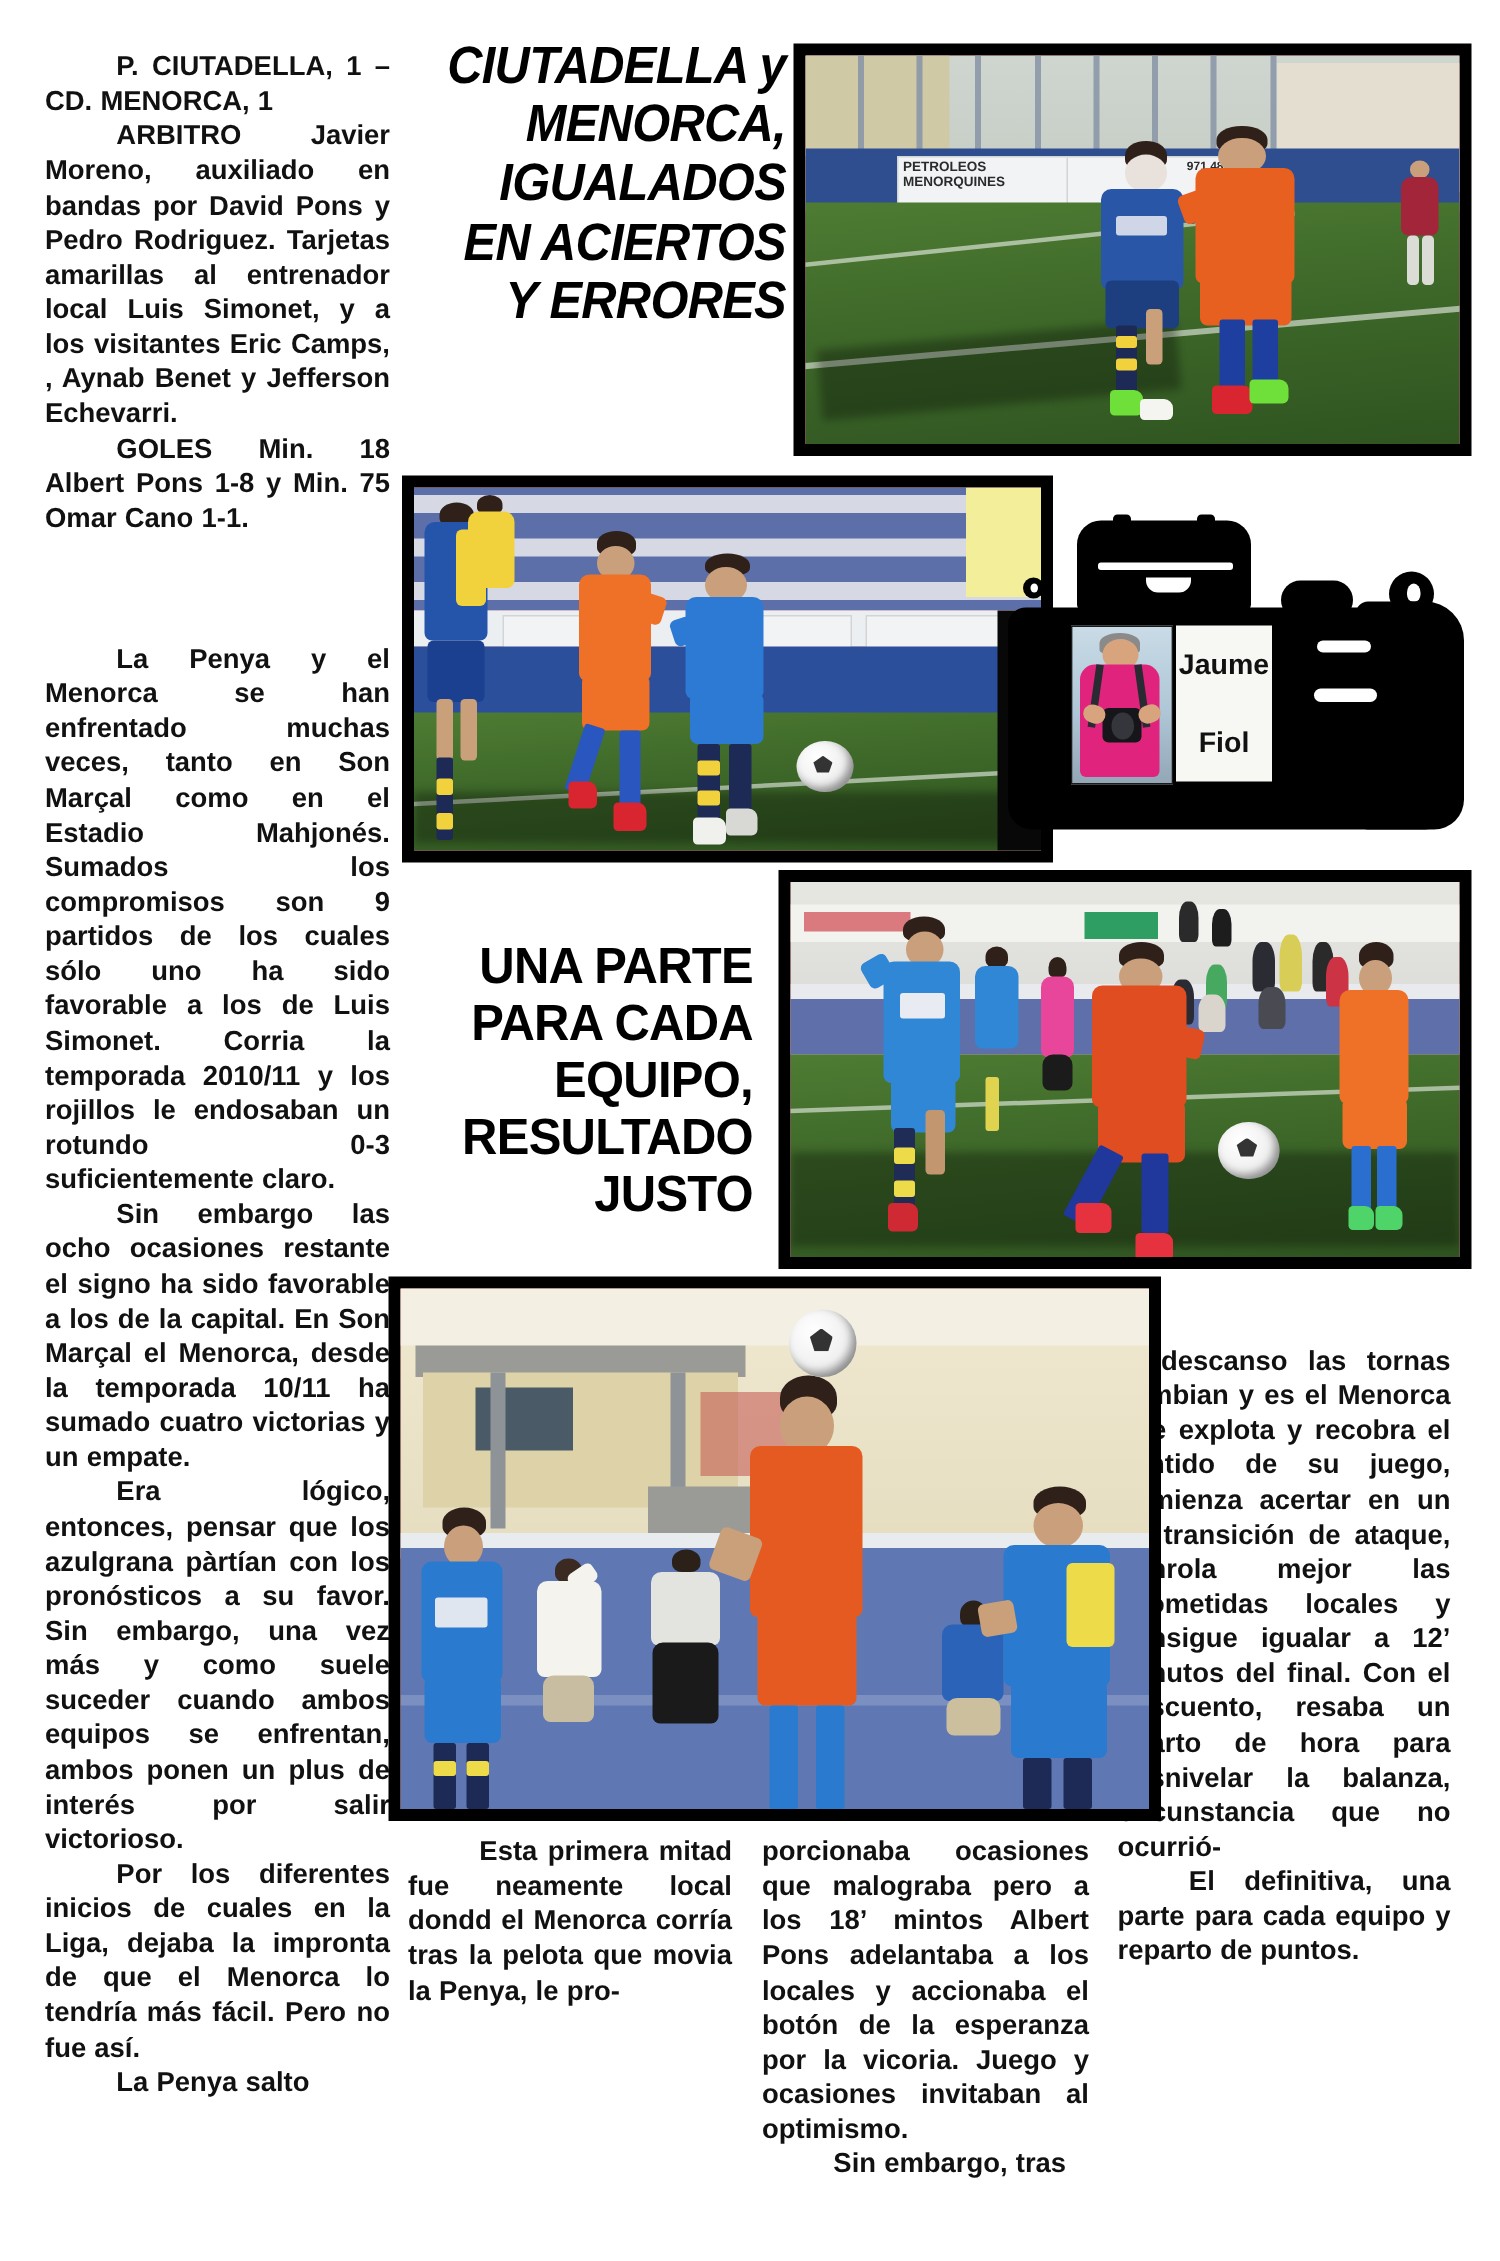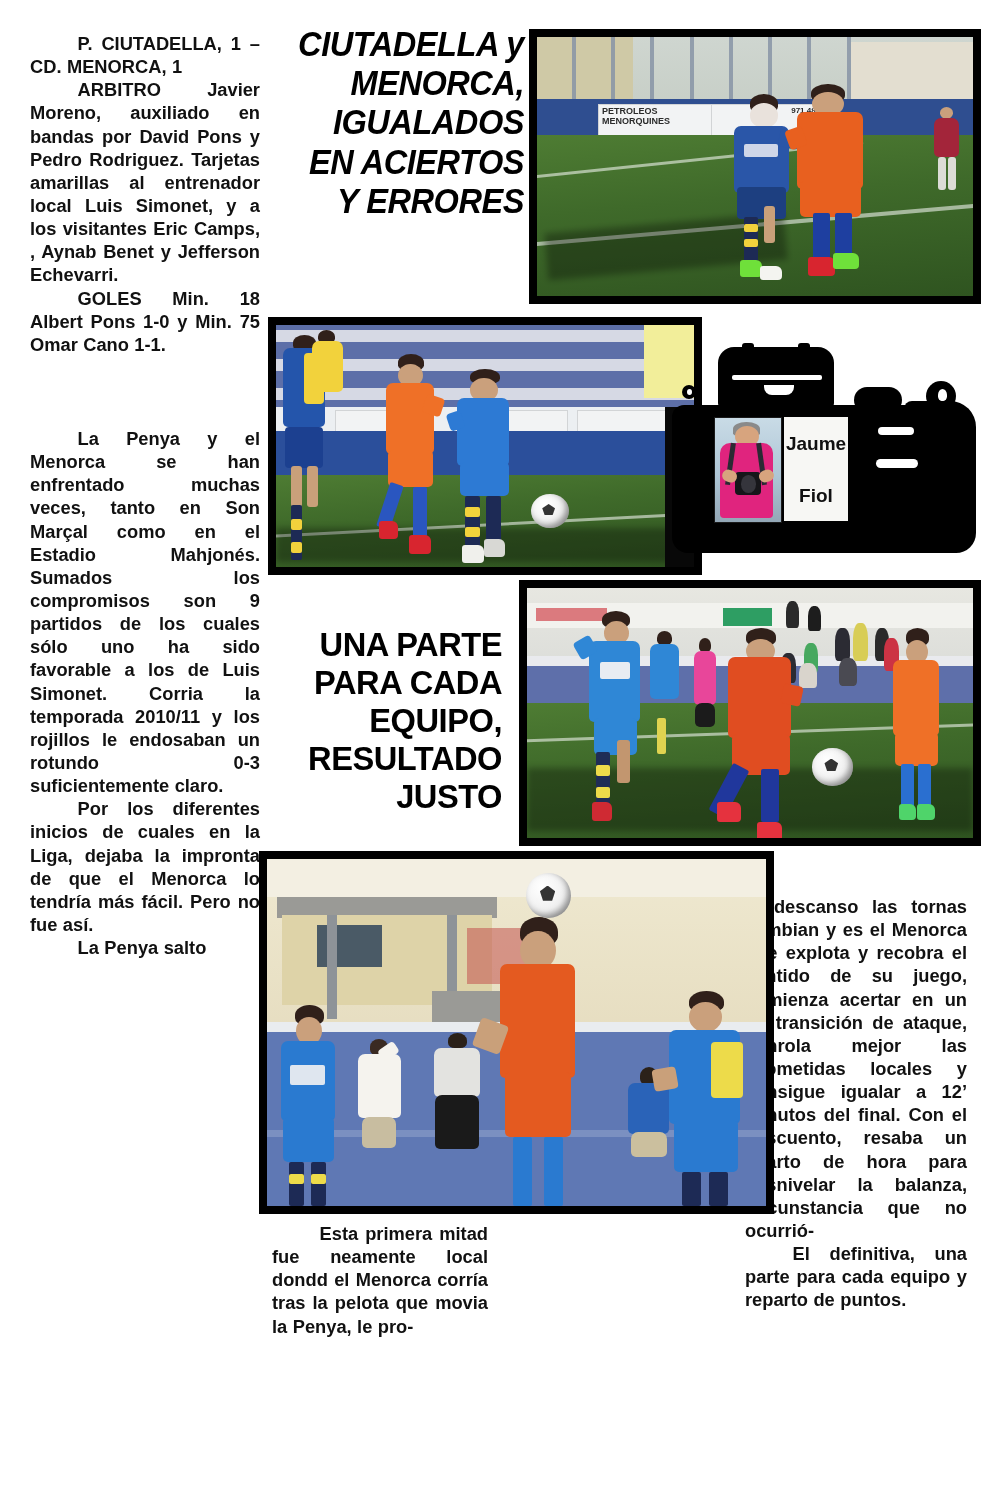--- a/index.html
+++ b/index.html
@@ -141,33 +141,39 @@
     <span>UNA PARTE</span>
     <span>PARA CADA</span>
     <span>EQUIPO,</span>
     <span>RESULTADO</span>
     <span>JUSTO</span>
   </div>
 
   <div class="col" id="col-left-top" style="left:30px;top:32px;width:230px;">
     <p>P. CIUTADELLA, 1 –CD. MENORCA, 1</p>
     <p>ARBITRO Javier Moreno, auxiliado en bandas por David Pons y Pedro Rodriguez. Tarjetas amarillas al entrenador local Luis Simonet, y a los visitantes Eric Camps, , Aynab Benet y Jefferson Echevarri.</p>
-    <p>GOLES Min. 18 Albert Pons 1-0 y Min. 75 Omar Cano 1-1.</p>
+    <p>GOLES Min. 18 Albert Pons 1-8 y Min. 75 Omar Cano 1-1.</p>
   </div>
 
   <div class="col" id="col-left-body" style="left:30px;top:427px;width:230px;">
     <p>La Penya y el Menorca se han enfrentado muchas veces, tanto en Son Marçal como en el Estadio Mahjonés. Sumados los compromisos son 9 partidos de los cuales sólo uno ha sido favorable a los de Luis Simonet. Corria la temporada 2010/11 y los rojillos le endosaban un rotundo 0-3 suficientemente claro.</p>
+    <p>Sin embargo las ocho ocasiones restante el signo ha sido favorable a los de la capital. En Son Marçal el Menorca, desde la temporada 10/11 ha sumado cuatro victorias y un empate.</p>
+    <p>Era lógico, entonces, pensar que los azulgrana pàrtían con los pronósticos a su favor. Sin embargo, una vez más y como suele suceder cuando ambos equipos se enfrentan, ambos ponen un plus de interés por salir victorioso.</p>
     <p>Por los diferentes inicios de cuales en la Liga, dejaba la impronta de que el Menorca lo tendría más fácil. Pero no fue así.</p>
     <p>La Penya salto</p>
   </div>
 
   <div class="col" id="col-2" style="left:272px;top:1222px;width:216px;">
     <p>Esta primera mitad fue neamente local dondd el Menorca corría tras la pelota que movia la Penya, le pro-</p>
   </div>
 
+  <div class="col" id="col-3" style="left:508px;top:1222px;width:218px;">
+    <p class="noind">porcionaba ocasiones que malograba pero a los 18’ mintos Albert Pons adelantaba a los locales y accionaba el botón de la esperanza por la vicoria. Juego y ocasiones invitaban al optimismo.</p>
+    <p>Sin embargo, tras</p>
+  </div>
 
   <div class="col" id="col-4" style="left:745px;top:895px;width:222px;">
     <p class="noind">el descanso las tornas cambian y es el Menorca que explota y recobra el sentido de su juego, comienza acertar en un su transición de ataque, conrola mejor las acometidas locales y consigue igualar a 12’ minutos del final. Con el descuento, resaba un cuarto de hora para desnivelar la balanza, circunstancia que no ocurrió-</p>
     <p>El definitiva, una parte para cada equipo y reparto de puntos.</p>
   </div>
 
   <div class="photo" id="photo-1" style="left:529px;top:29px;width:452px;height:275px;">
     <div class="inner">
 
       <div class="sky" style="height:40%;background:linear-gradient(180deg,#cfd6d0 0%,#c3cbc2 100%);"></div>

